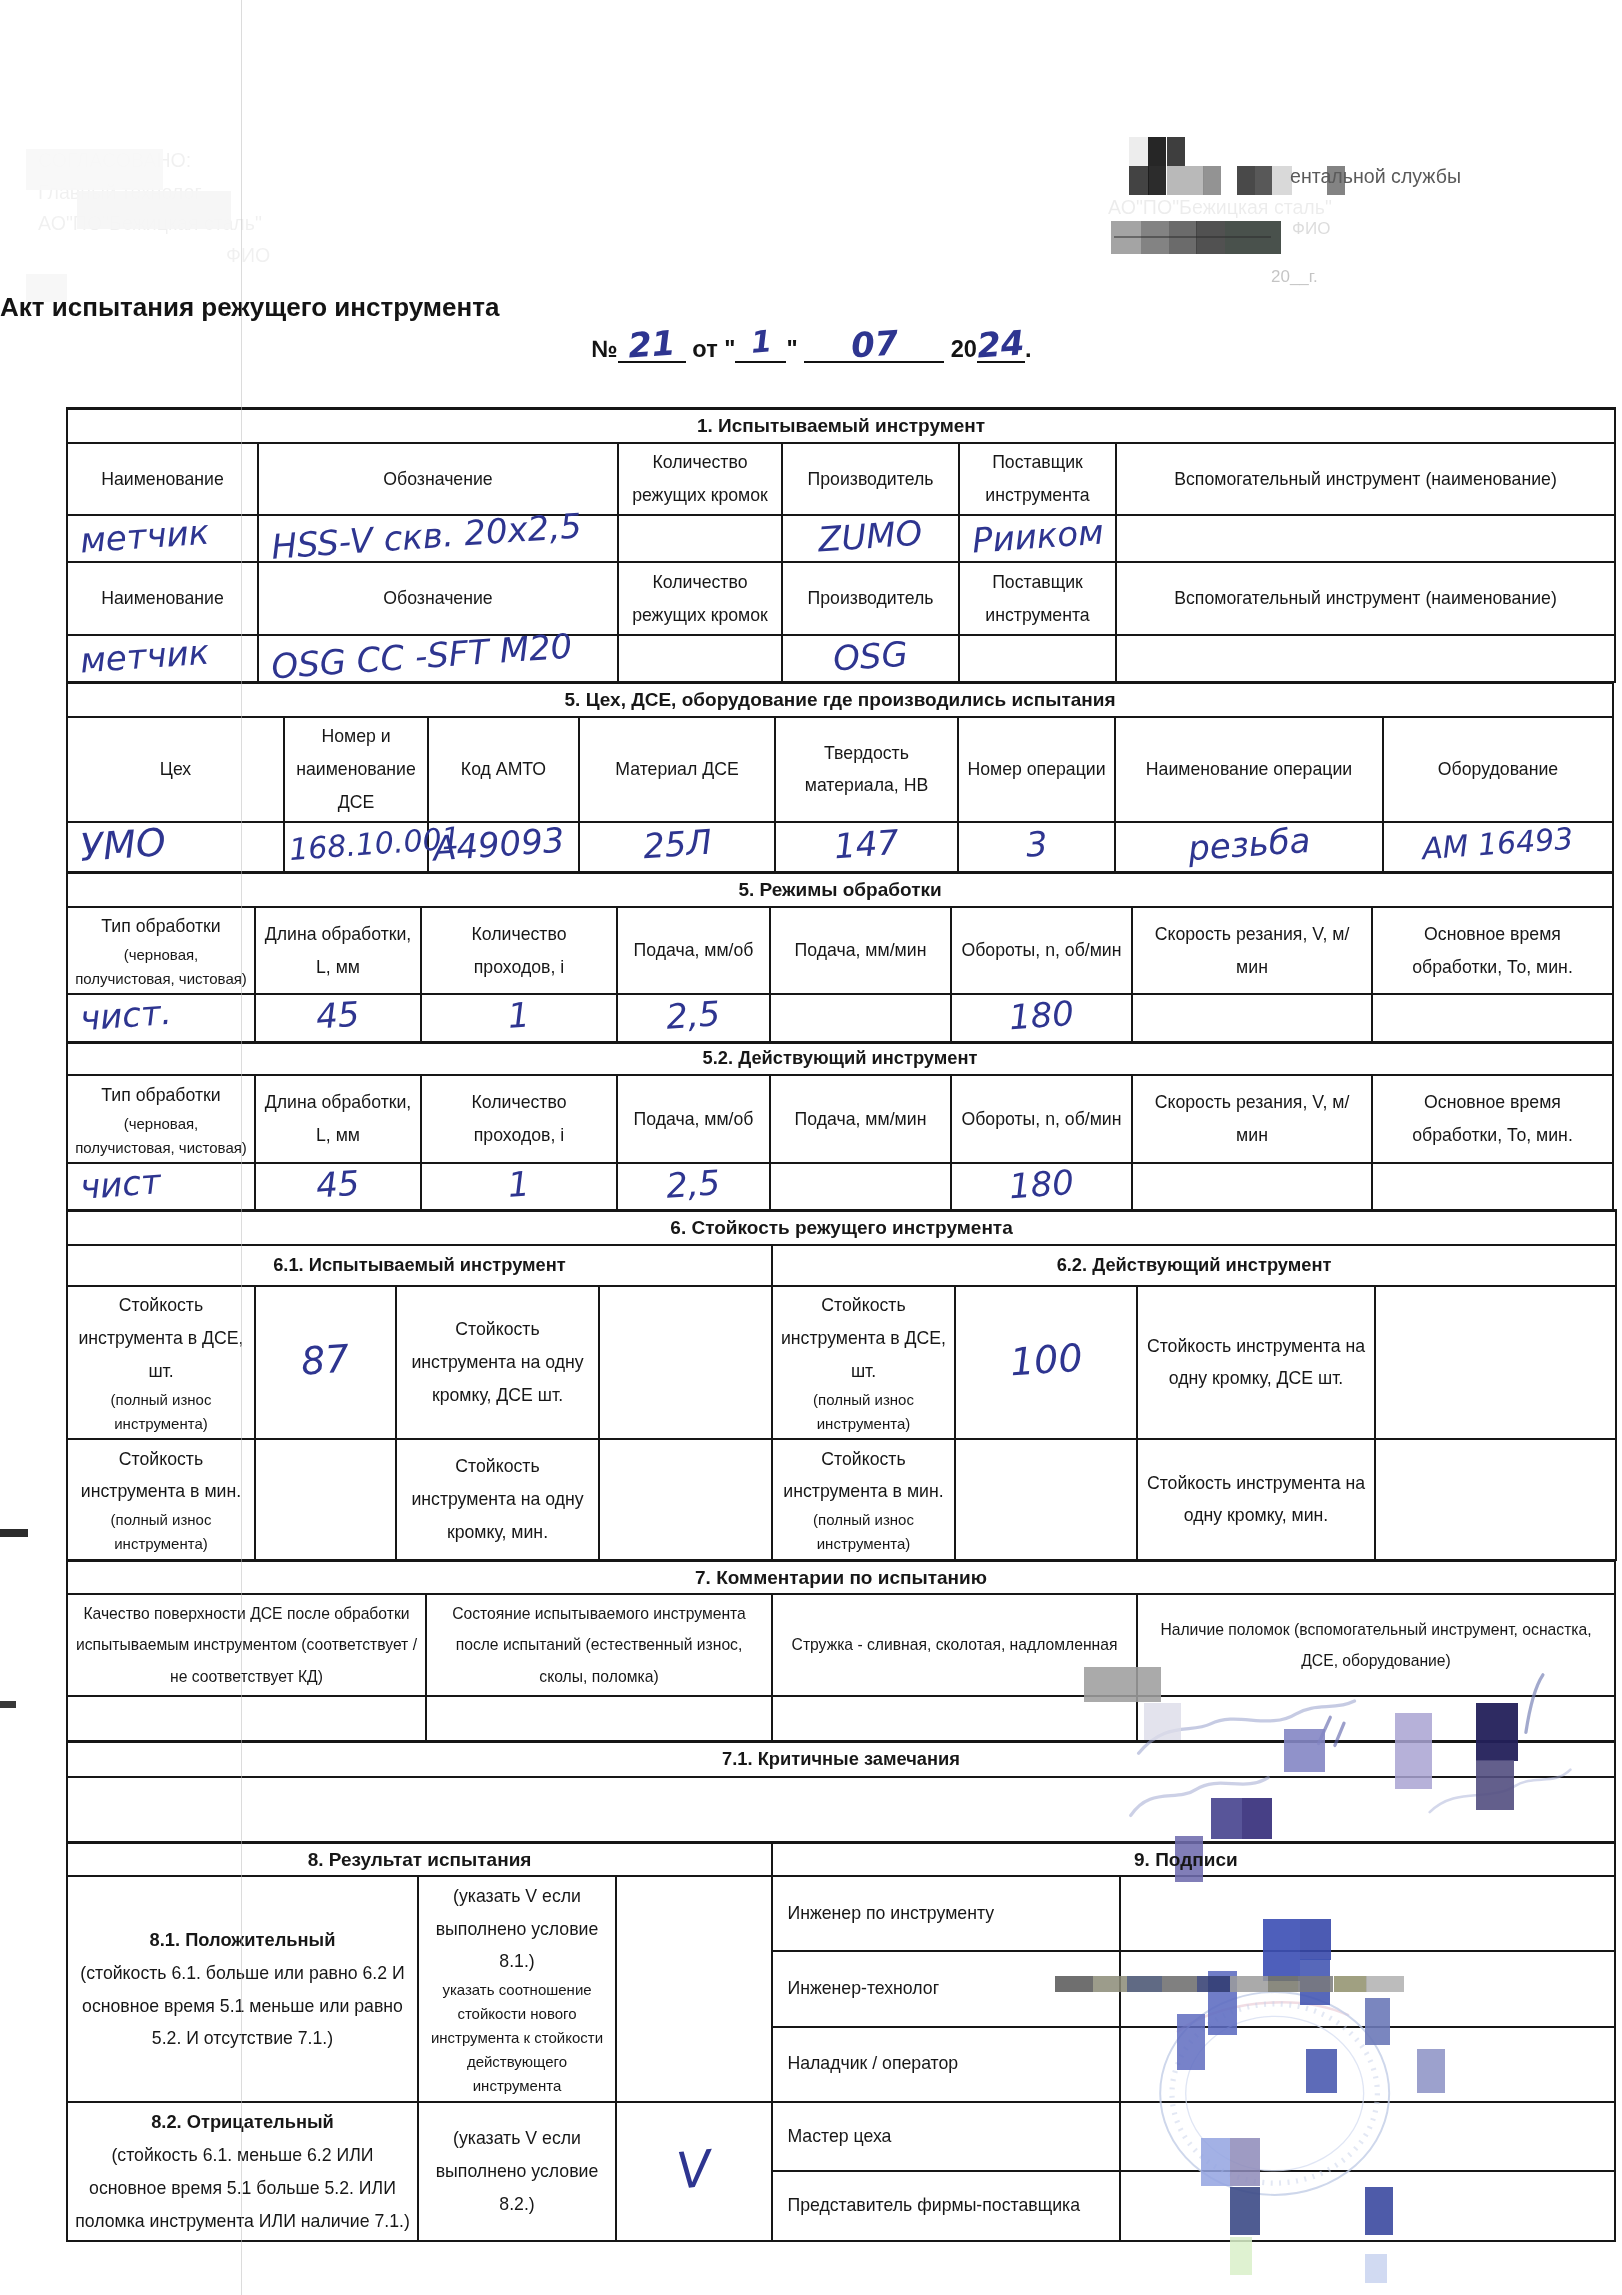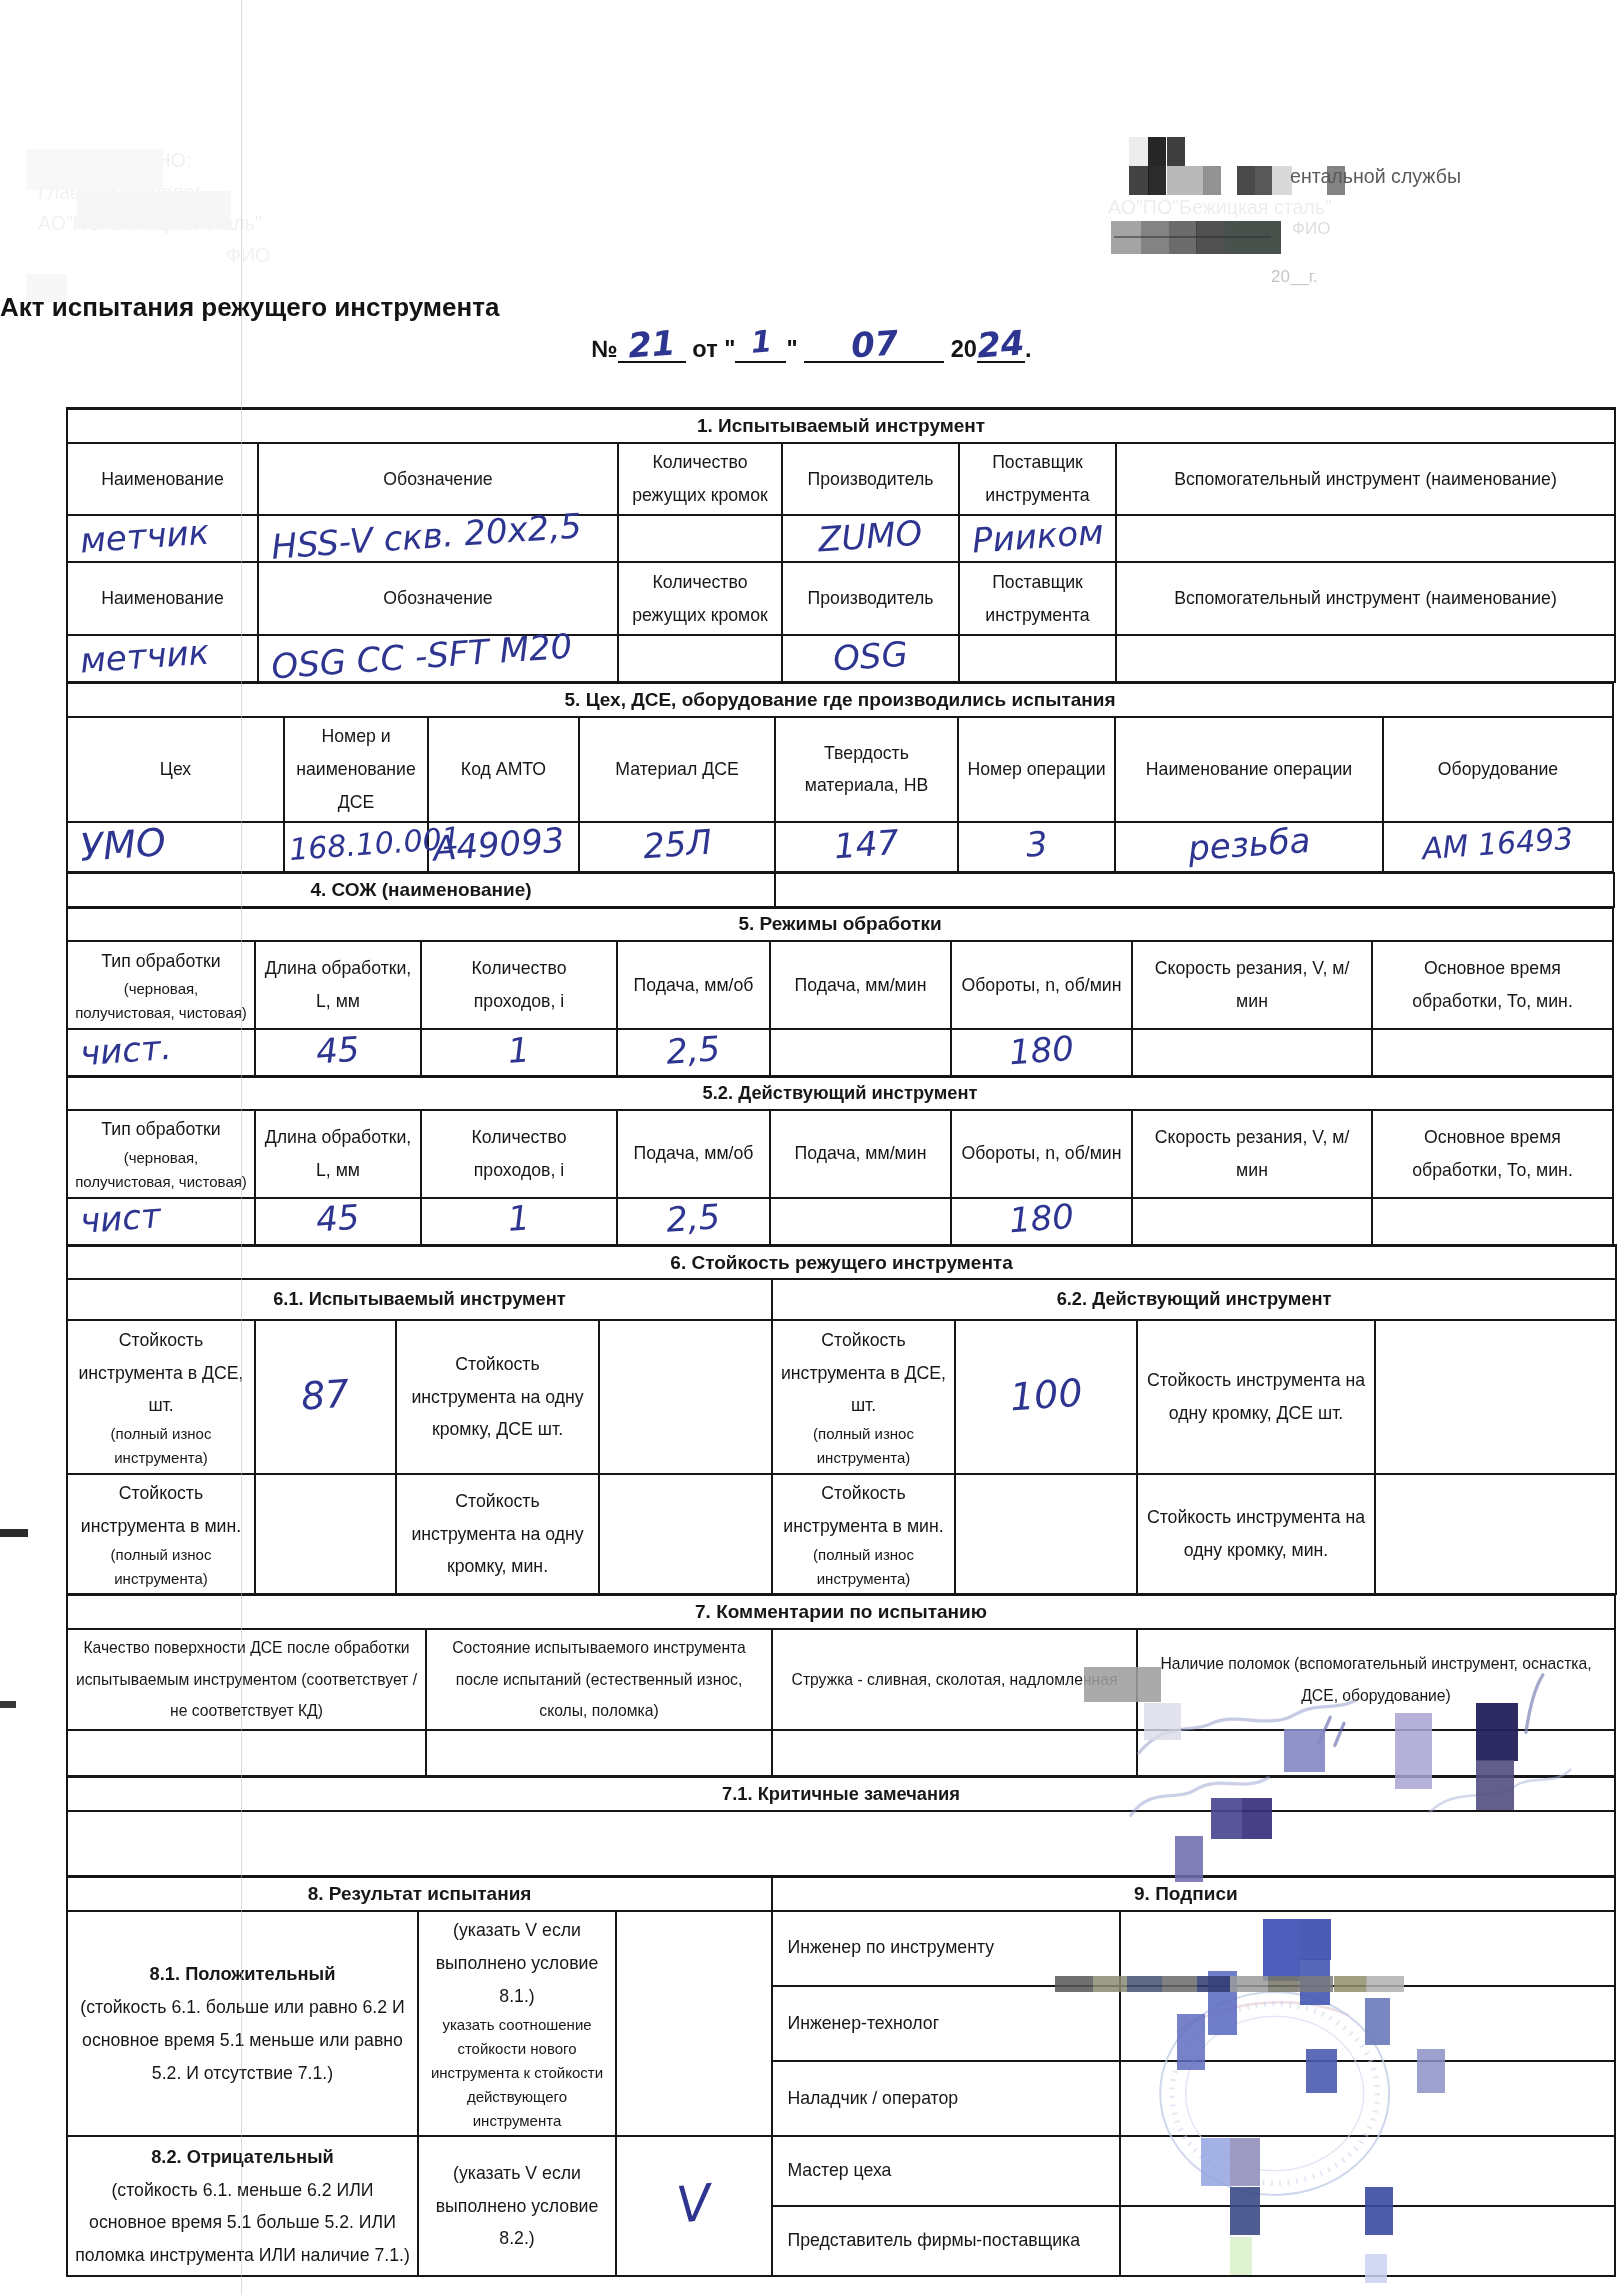--- a/index.html
+++ b/index.html
@@ -164,32 +164,20 @@
         <td class="dcell" style="padding-left:3.9px"><span class="hw hw-lg">А49093</span></td>
         <td class="ccell"><span class="hw hw-lg">25Л</span></td>
         <td class="ccell"><span class="hw hw-lg">147</span></td>
         <td class="ccell"><span class="hw hw-lg">3</span></td>
         <td class="ccell"><span class="hw hw-lg">резьба</span></td>
         <td class="ccell"><span class="hw hw-md">АМ 16493</span></td>
       </tr>
     </tbody>
       </table>
 
-    <table>
-      <colgroup>
-          <col style="width:708px">
-          <col style="width:839px">
-        </colgroup>
-      <tbody>
-          <tr style="height:33px">
-        <td class="band" style="border-top-width:3.3px">4. СОЖ (наименование)</td>
-        <td></td>
-      </tr>
-    </tbody>
-      </table>
 
     <table>
       <colgroup>
           <col style="width:188px">
           <col style="width:166px">
           <col style="width:196px">
           <col style="width:153px">
           <col style="width:181px">
           <col style="width:181px">
           <col style="width:240px">

